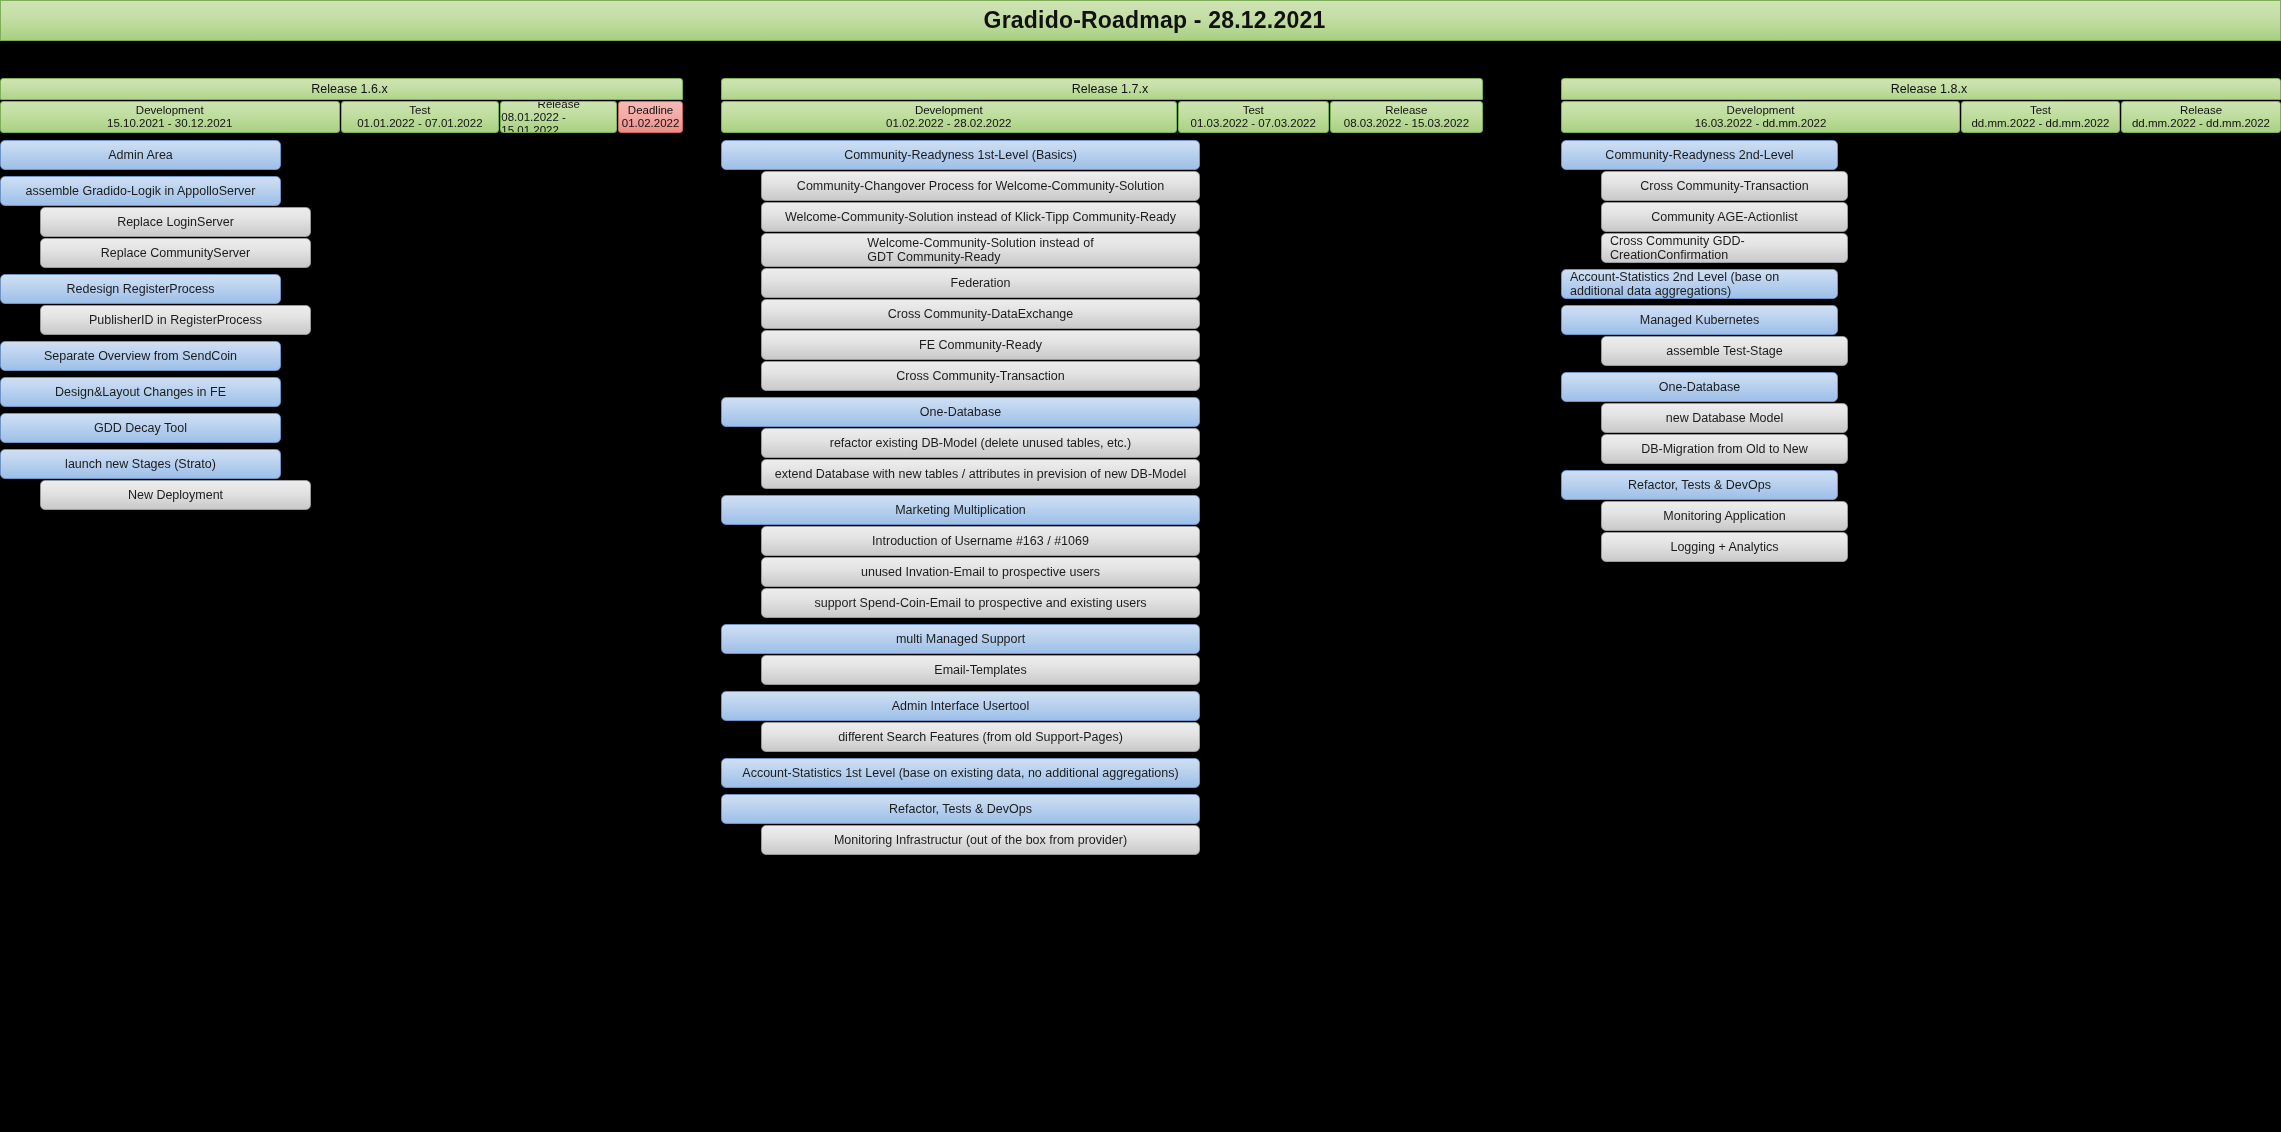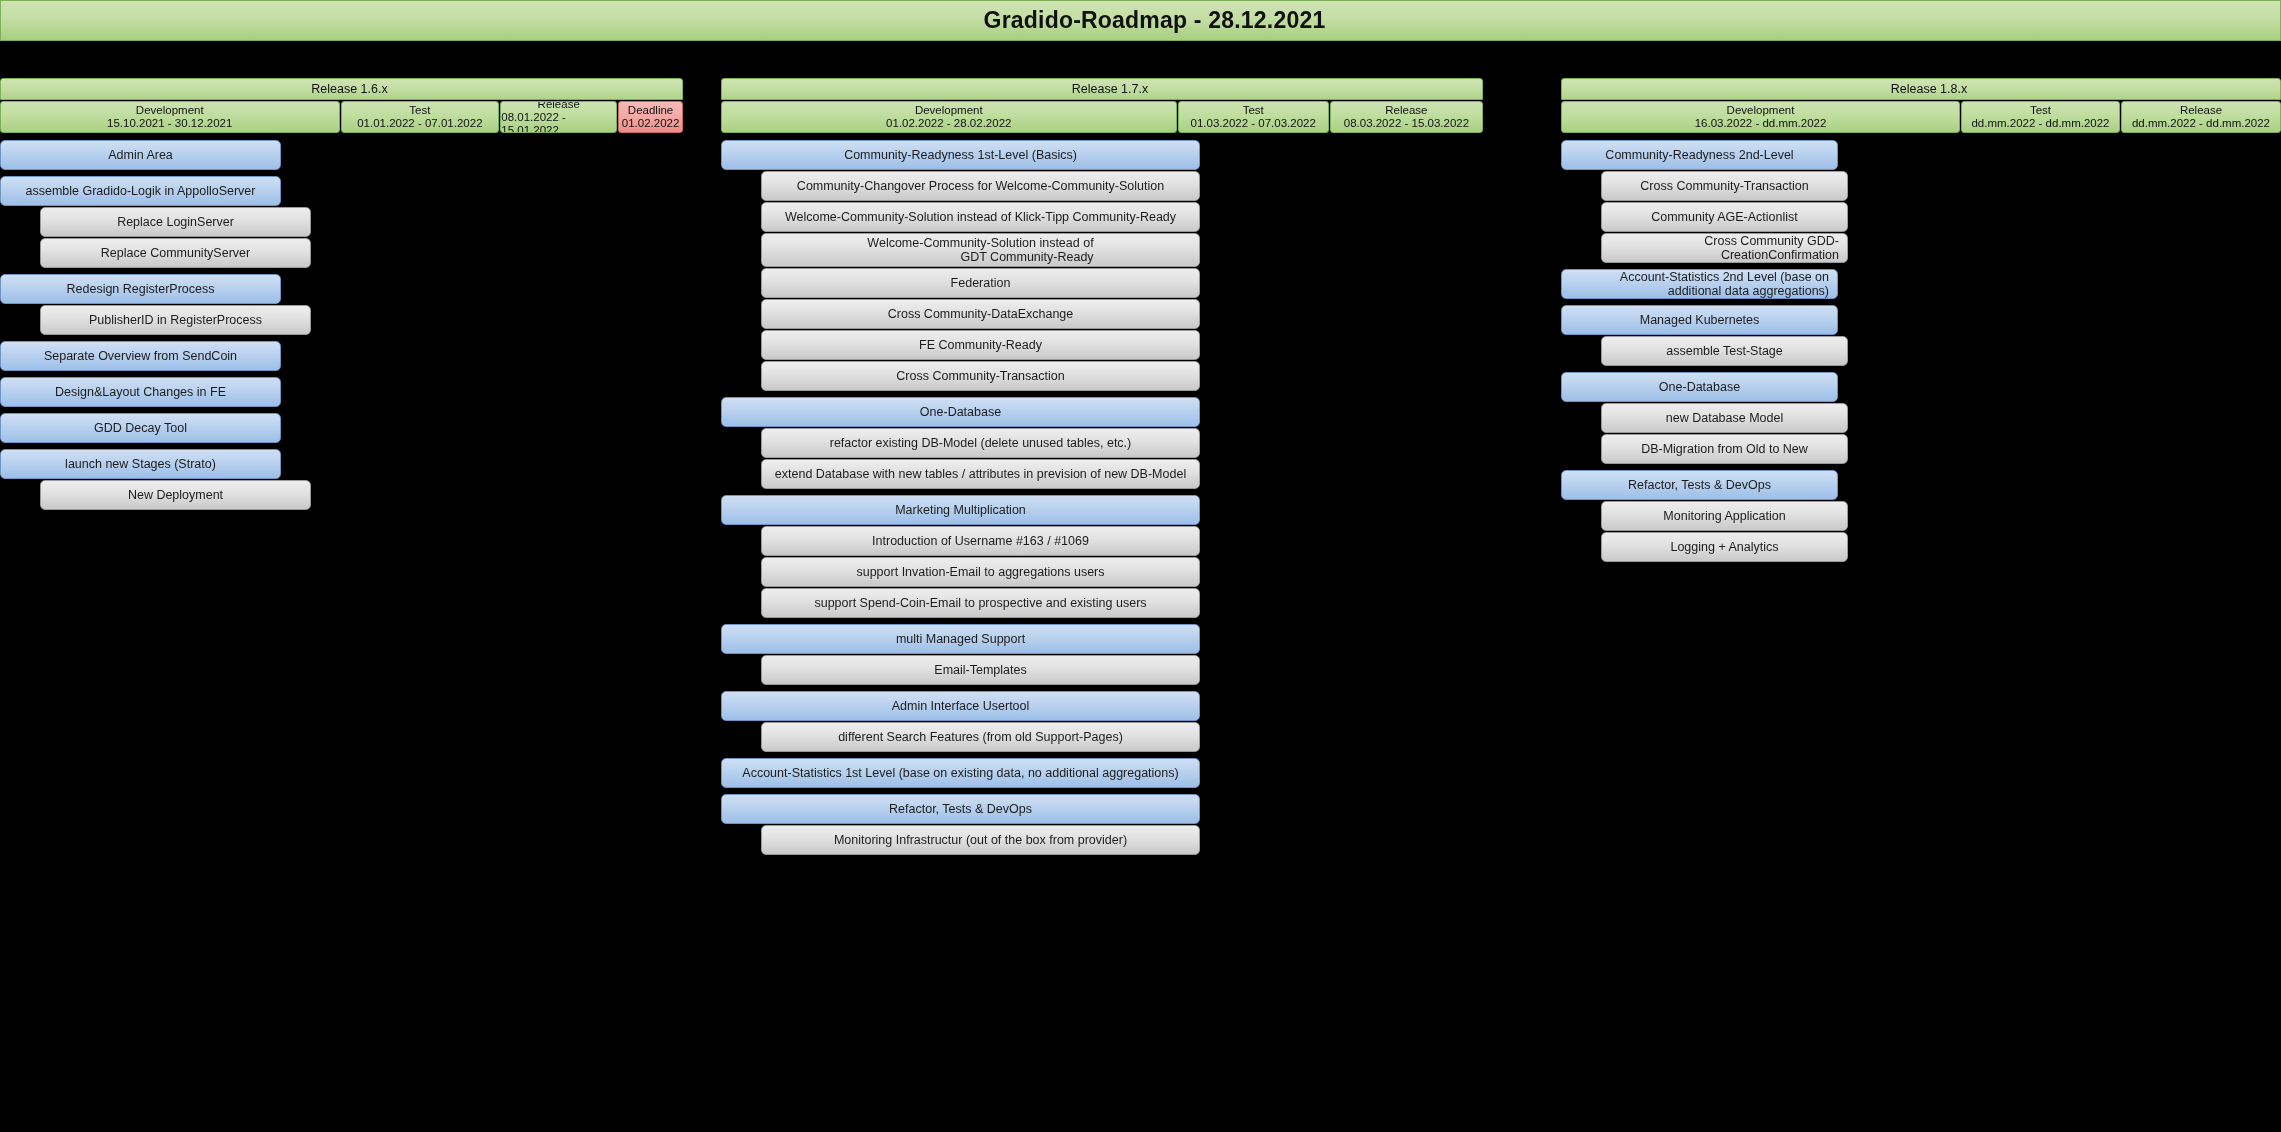--- a/index.html
+++ b/index.html
@@ -91,21 +91,21 @@
 
   
   .tasks { margin-top: 7px; position: relative; }
 
   .task {
     box-sizing: border-box;
     border-radius: 5px;
     display: flex;
     align-items: center;
     justify-content: center;
-    text-align: right;
+    text-align: left;
     font-size: 12.5px;
     line-height: 14px;
     padding: 2px 8px;
     color: #1c1c1c;
     white-space: pre-line;
   }
 
   .task.main {
     background: linear-gradient(to bottom, #cfdff4 0%, #bcd3ef 40%, #9dbfe8 100%);
     border: 1px solid #6f93c4;
@@ -195,21 +195,21 @@
 GDT Community-Ready</div>
       <div class="task sub gap-sub">Federation</div>
       <div class="task sub gap-sub">Cross Community-DataExchange</div>
       <div class="task sub gap-sub">FE Community-Ready</div>
       <div class="task sub gap-sub">Cross Community-Transaction</div>
       <div class="task main gap-main">One-Database</div>
       <div class="task sub gap-sub">refactor existing DB-Model (delete unused tables, etc.)</div>
       <div class="task sub gap-sub">extend Database with new tables / attributes in prevision of new DB-Model</div>
       <div class="task main gap-main">Marketing Multiplication</div>
       <div class="task sub gap-sub">Introduction of Username #163 / #1069</div>
-      <div class="task sub gap-sub">support Invation-Email to aggregations users</div>
+      <div class="task sub gap-sub">unused Invation-Email to prospective users</div>
       <div class="task sub gap-sub">support Spend-Coin-Email to prospective and existing users</div>
       <div class="task main gap-main">multi Managed Support</div>
       <div class="task sub gap-sub">Email-Templates</div>
       <div class="task main gap-main">Admin Interface Usertool</div>
       <div class="task sub gap-sub">different Search Features (from old Support-Pages)</div>
       <div class="task main gap-main">Account-Statistics 1st Level (base on existing data, no additional aggregations)</div>
       <div class="task main gap-main">Refactor, Tests &amp; DevOps</div>
       <div class="task sub gap-sub">Monitoring Infrastructur (out of the box from provider)</div>
     </div>
   </div>

